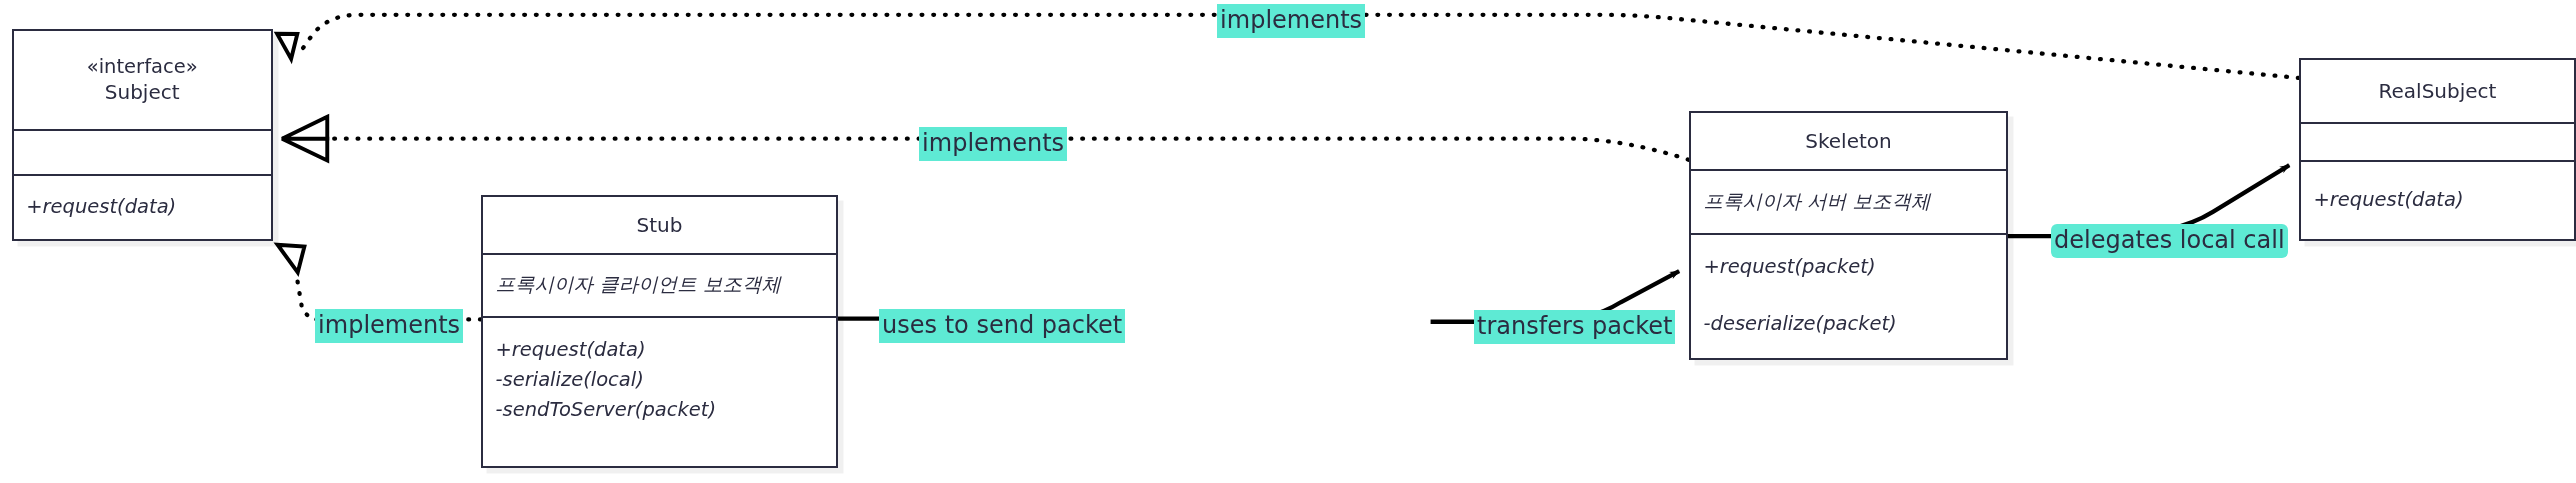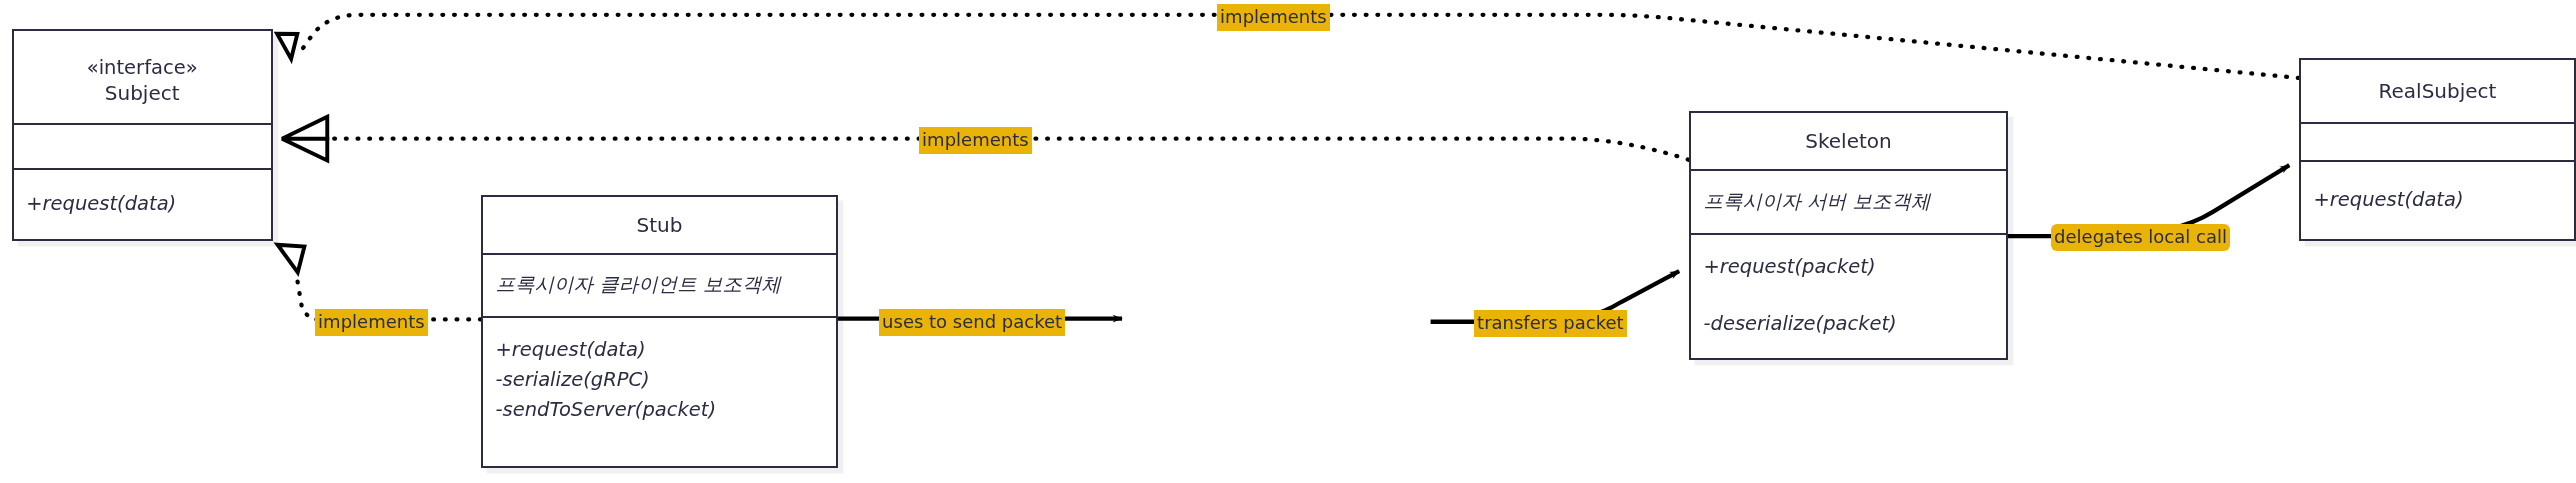--- a/index.html
+++ b/index.html
@@ -42,23 +42,23 @@
   .uml-attrs{justify-content:center;}
   .uml-ops{justify-content:flex-start;}
   .uml-attrs div,.uml-ops div{white-space:nowrap;}
 
   
   svg.edges{position:absolute;left:0;top:0;width:2576px;height:483px;z-index:2;overflow:visible;}
 
   
   .edge-label{
     position:absolute;
-    background:#eab308;
+    background:#5eead4;
     color:#2b2c40;
-    font-size:18px;
+    font-size:24px;
     line-height:1.05;
     padding:3.9px 3.1px 4.7px 3.1px;
     white-space:nowrap;
     z-index:8;
   }
 </style>
 </head>
 <body>
 
 <div id="canvas">
@@ -93,21 +93,21 @@
     <g>
       <path d="M 1836 413 L 1980 413 Q 2040 413 2080 388 L 2155 348" fill="none" stroke="#000000" stroke-width="5.5" marker-end="url(#solidArrow)"></path>
     </g>
 
     <g>
       <path d="M 2577 303 L 2700 303 Q 2790 303 2840 272 L 2938 212" fill="none" stroke="#000000" stroke-width="5.5" marker-end="url(#solidArrow)"></path>
     </g>
   </svg>
 
   <div class="uml-box" style="left:11.7px;top:29px;width:261px;height:212px;">
-    <div class="uml-title" style="height:84px;margin-top:8px;">
+    <div class="uml-title" style="height:98px;">
       <span class="stereotype">«interface»</span>
       <span class="cname">Subject</span>
     </div>
     <div class="uml-sep"></div>
     <div class="uml-attrs" style="height:43px;padding:0 12.5px;"></div>
     <div class="uml-sep"></div>
     <div class="uml-ops" style="flex:1;justify-content:center;">
       <div>+request(data)</div>
     </div>
   </div>
@@ -116,21 +116,21 @@
     <div class="uml-title" style="height:56px;">
       <span class="cname">Stub</span>
     </div>
     <div class="uml-sep"></div>
     <div class="uml-attrs" style="height:61px;">
       <div>프록시이자 클라이언트 보조객체</div>
     </div>
     <div class="uml-sep"></div>
     <div class="uml-ops" style="flex:1;padding-top:17px;">
       <div>+request(data)</div>
-      <div>-serialize(gRPC)</div>
+      <div>-serialize(local)</div>
       <div>-sendToServer(packet)</div>
     </div>
   </div>
 
 
   <div class="uml-box" style="left:1689px;top:111px;width:319px;height:249px;">
     <div class="uml-title" style="height:56px;">
       <span class="cname">Skeleton</span>
     </div>
     <div class="uml-sep"></div>

